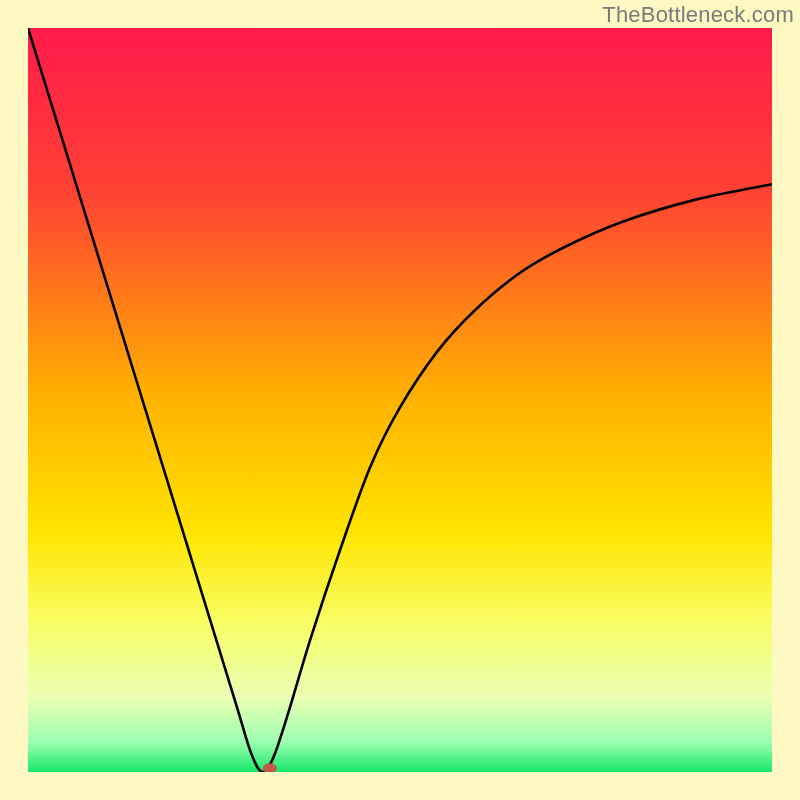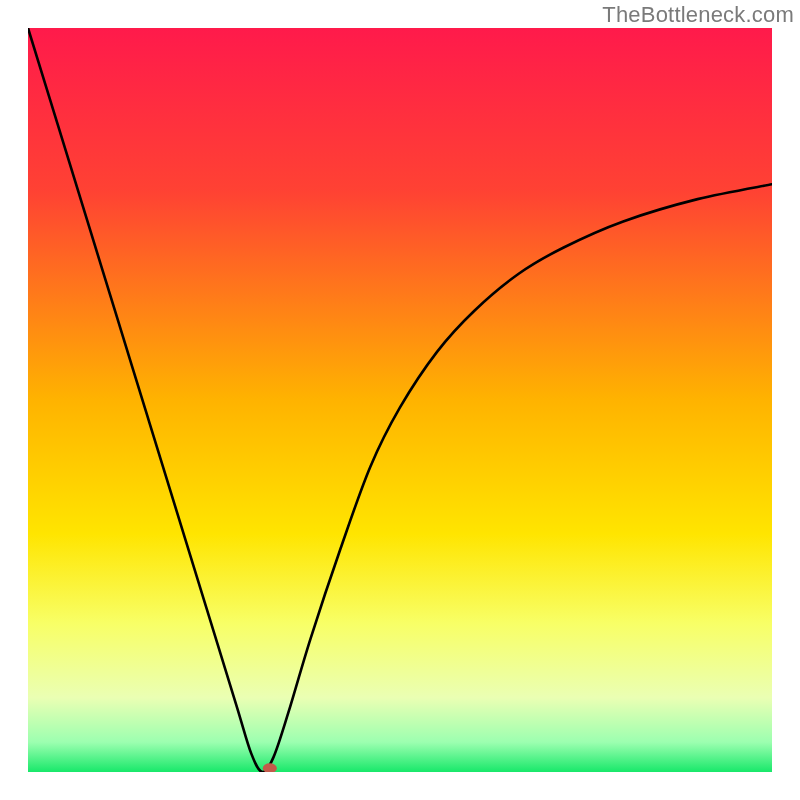--- a/index.html
+++ b/index.html
@@ -8,21 +8,21 @@
     width: 800px;
     height: 800px;
     background: #000;
     font-family: Arial, Helvetica, sans-serif;
     overflow: hidden;
   }
   .frame {
     position: relative;
     width: 800px;
     height: 800px;
-    background: #ffffff;
+    background: #fef9c3;
   }
   .watermark {
     position: absolute;
     top: 2px;
     right: 6px;
     color: #7a7a7a;
     font-size: 22px;
     font-weight: 500;
     letter-spacing: 0.2px;
     z-index: 10;

